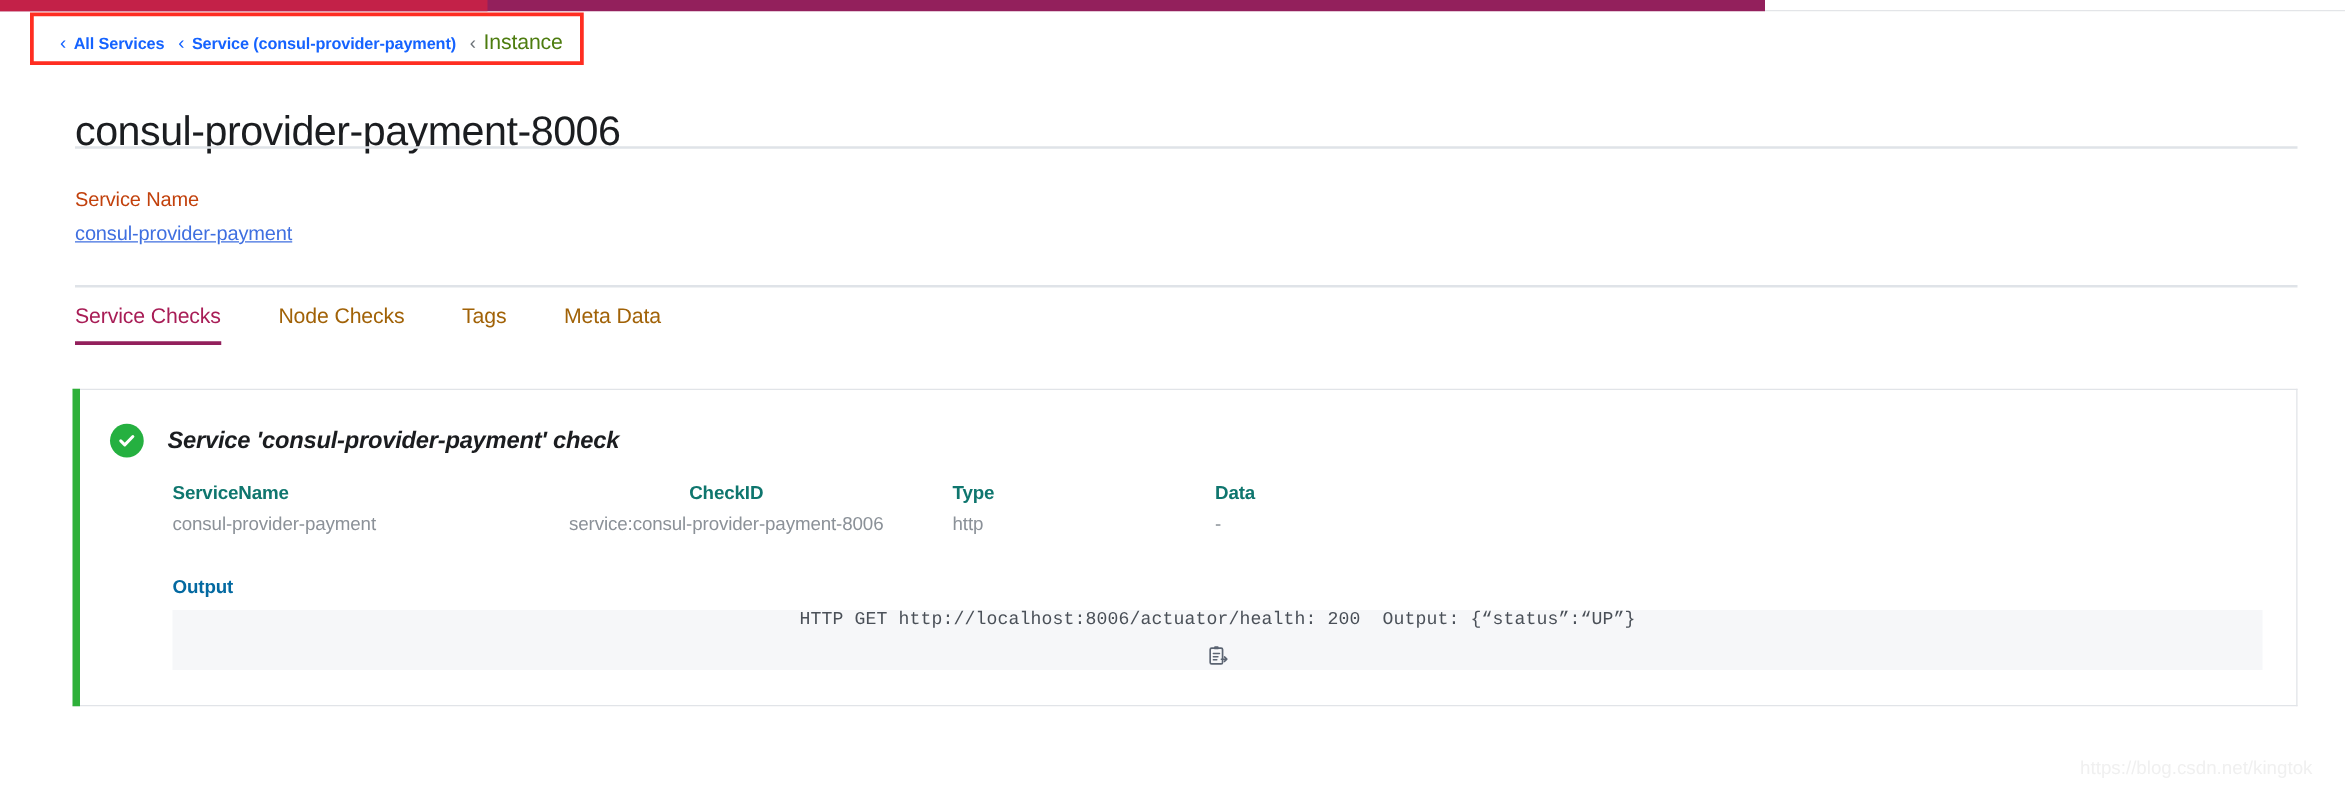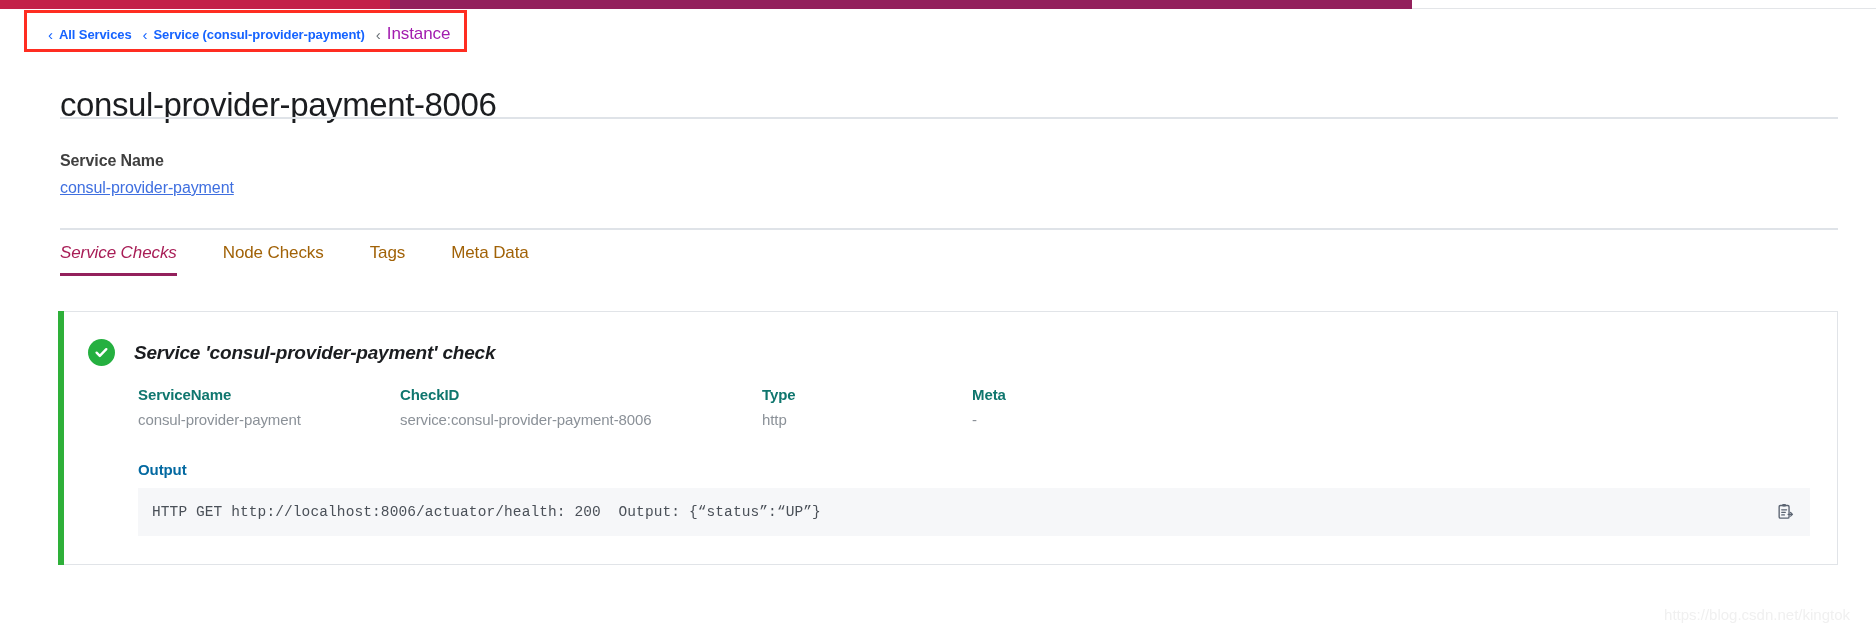--- a/index.html
+++ b/index.html
@@ -67,21 +67,21 @@
   .crumb-chevron.link-chevron { color: #1563ff; }
   .crumb-link {
     color: #1563ff;
     font-size: 13px;
     font-weight: 700;
     text-decoration: none;
     margin-right: 11px;
     letter-spacing: -0.1px;
   }
   .crumb-current {
-    color: #a21caf;
+    color: #4d7c0f;
     font-size: 17px;
     font-weight: 400;
     letter-spacing: -0.1px;
   }
 
   
   #breadcrumb-annotation {
     position: absolute;
     left: 24px;
     top: 10px;
@@ -115,22 +115,22 @@
   #meta-row {
     position: absolute;
     left: 60px;
     top: 152px;
     display: flex;
   }
   .meta-block { margin-right: 0; }
   .meta-block.service-name { width: 258px; }
   .meta-label {
     font-size: 16px;
-    font-weight: 700;
-    color: #404040;
+    font-weight: 400;
+    color: #c2410c;
     margin-bottom: 9px;
     letter-spacing: -0.1px;
   }
   .meta-value {
     font-size: 16px;
     color: #3f6fe0;
     letter-spacing: -0.1px;
   }
   #meta-rule {
     position: absolute;
@@ -153,21 +153,20 @@
     font-size: 17px;
     color: #a16207;
     padding: 0 0 13px 0;
     margin-right: 46px;
     position: relative;
     cursor: pointer;
     letter-spacing: -0.1px;
   }
   .tab.active {
     color: #a81d56;
-    font-style: italic;
   }
   .tab.active::after {
     content: "";
     position: absolute;
     left: 0;
     right: 0;
     bottom: 0;
     height: 3px;
     background: #93205c;
   }
@@ -222,21 +221,21 @@
 
   
   #check-fields {
     position: absolute;
     left: 138px;
     top: 386px;
     display: flex;
   }
   .field-col { }
   .field-col.c0 { width: 262px; }
-  .field-col.c1 { width: 362px; }
+  .field-col.c1 { width: 362px; text-align: center; }
   .field-col.c2 { width: 210px; }
   .field-label {
     font-size: 15px;
     font-weight: 700;
     color: #0f766e;
     margin-bottom: 8px;
     letter-spacing: -0.1px;
   }
   .field-value {
     font-size: 15px;
@@ -258,20 +257,21 @@
     position: absolute;
     left: 138px;
     top: 488px;
     width: 1672px;
     height: 48px;
     background: #f6f7f9;
     display: flex;
     align-items: center;
     box-sizing: border-box;
     padding: 0 14px 0 14px;
+    flex-direction: column;
   }
   #output-text {
     font-family: "Liberation Mono", "DejaVu Sans Mono", monospace;
     font-size: 14.5px;
     color: #4a5058;
     white-space: pre;
     flex: 1;
     letter-spacing: 0.1px;
   }
   #copy-output-button {
@@ -356,21 +356,21 @@
   </div>
   <div class="field-col c1">
     <div class="field-label">CheckID</div>
     <div class="field-value">service:consul-provider-payment-8006</div>
   </div>
   <div class="field-col c2">
     <div class="field-label">Type</div>
     <div class="field-value">http</div>
   </div>
   <div class="field-col c3">
-    <div class="field-label">Meta</div>
+    <div class="field-label">Data</div>
     <div class="field-value">-</div>
   </div>
 </div>
 
 <div id="output-label">Output</div>
 <div id="output-box">
   <span id="output-text">HTTP GET http://localhost:8006/actuator/health: 200  Output: {“status”:“UP”}</span>
   <span id="copy-output-button">
     <svg width="18" height="18" viewBox="0 0 20 20" aria-hidden="true">
       <rect x="3.5" y="2.8" width="11" height="14" rx="1.3" fill="none" stroke="#5b6472" stroke-width="1.5"></rect>

